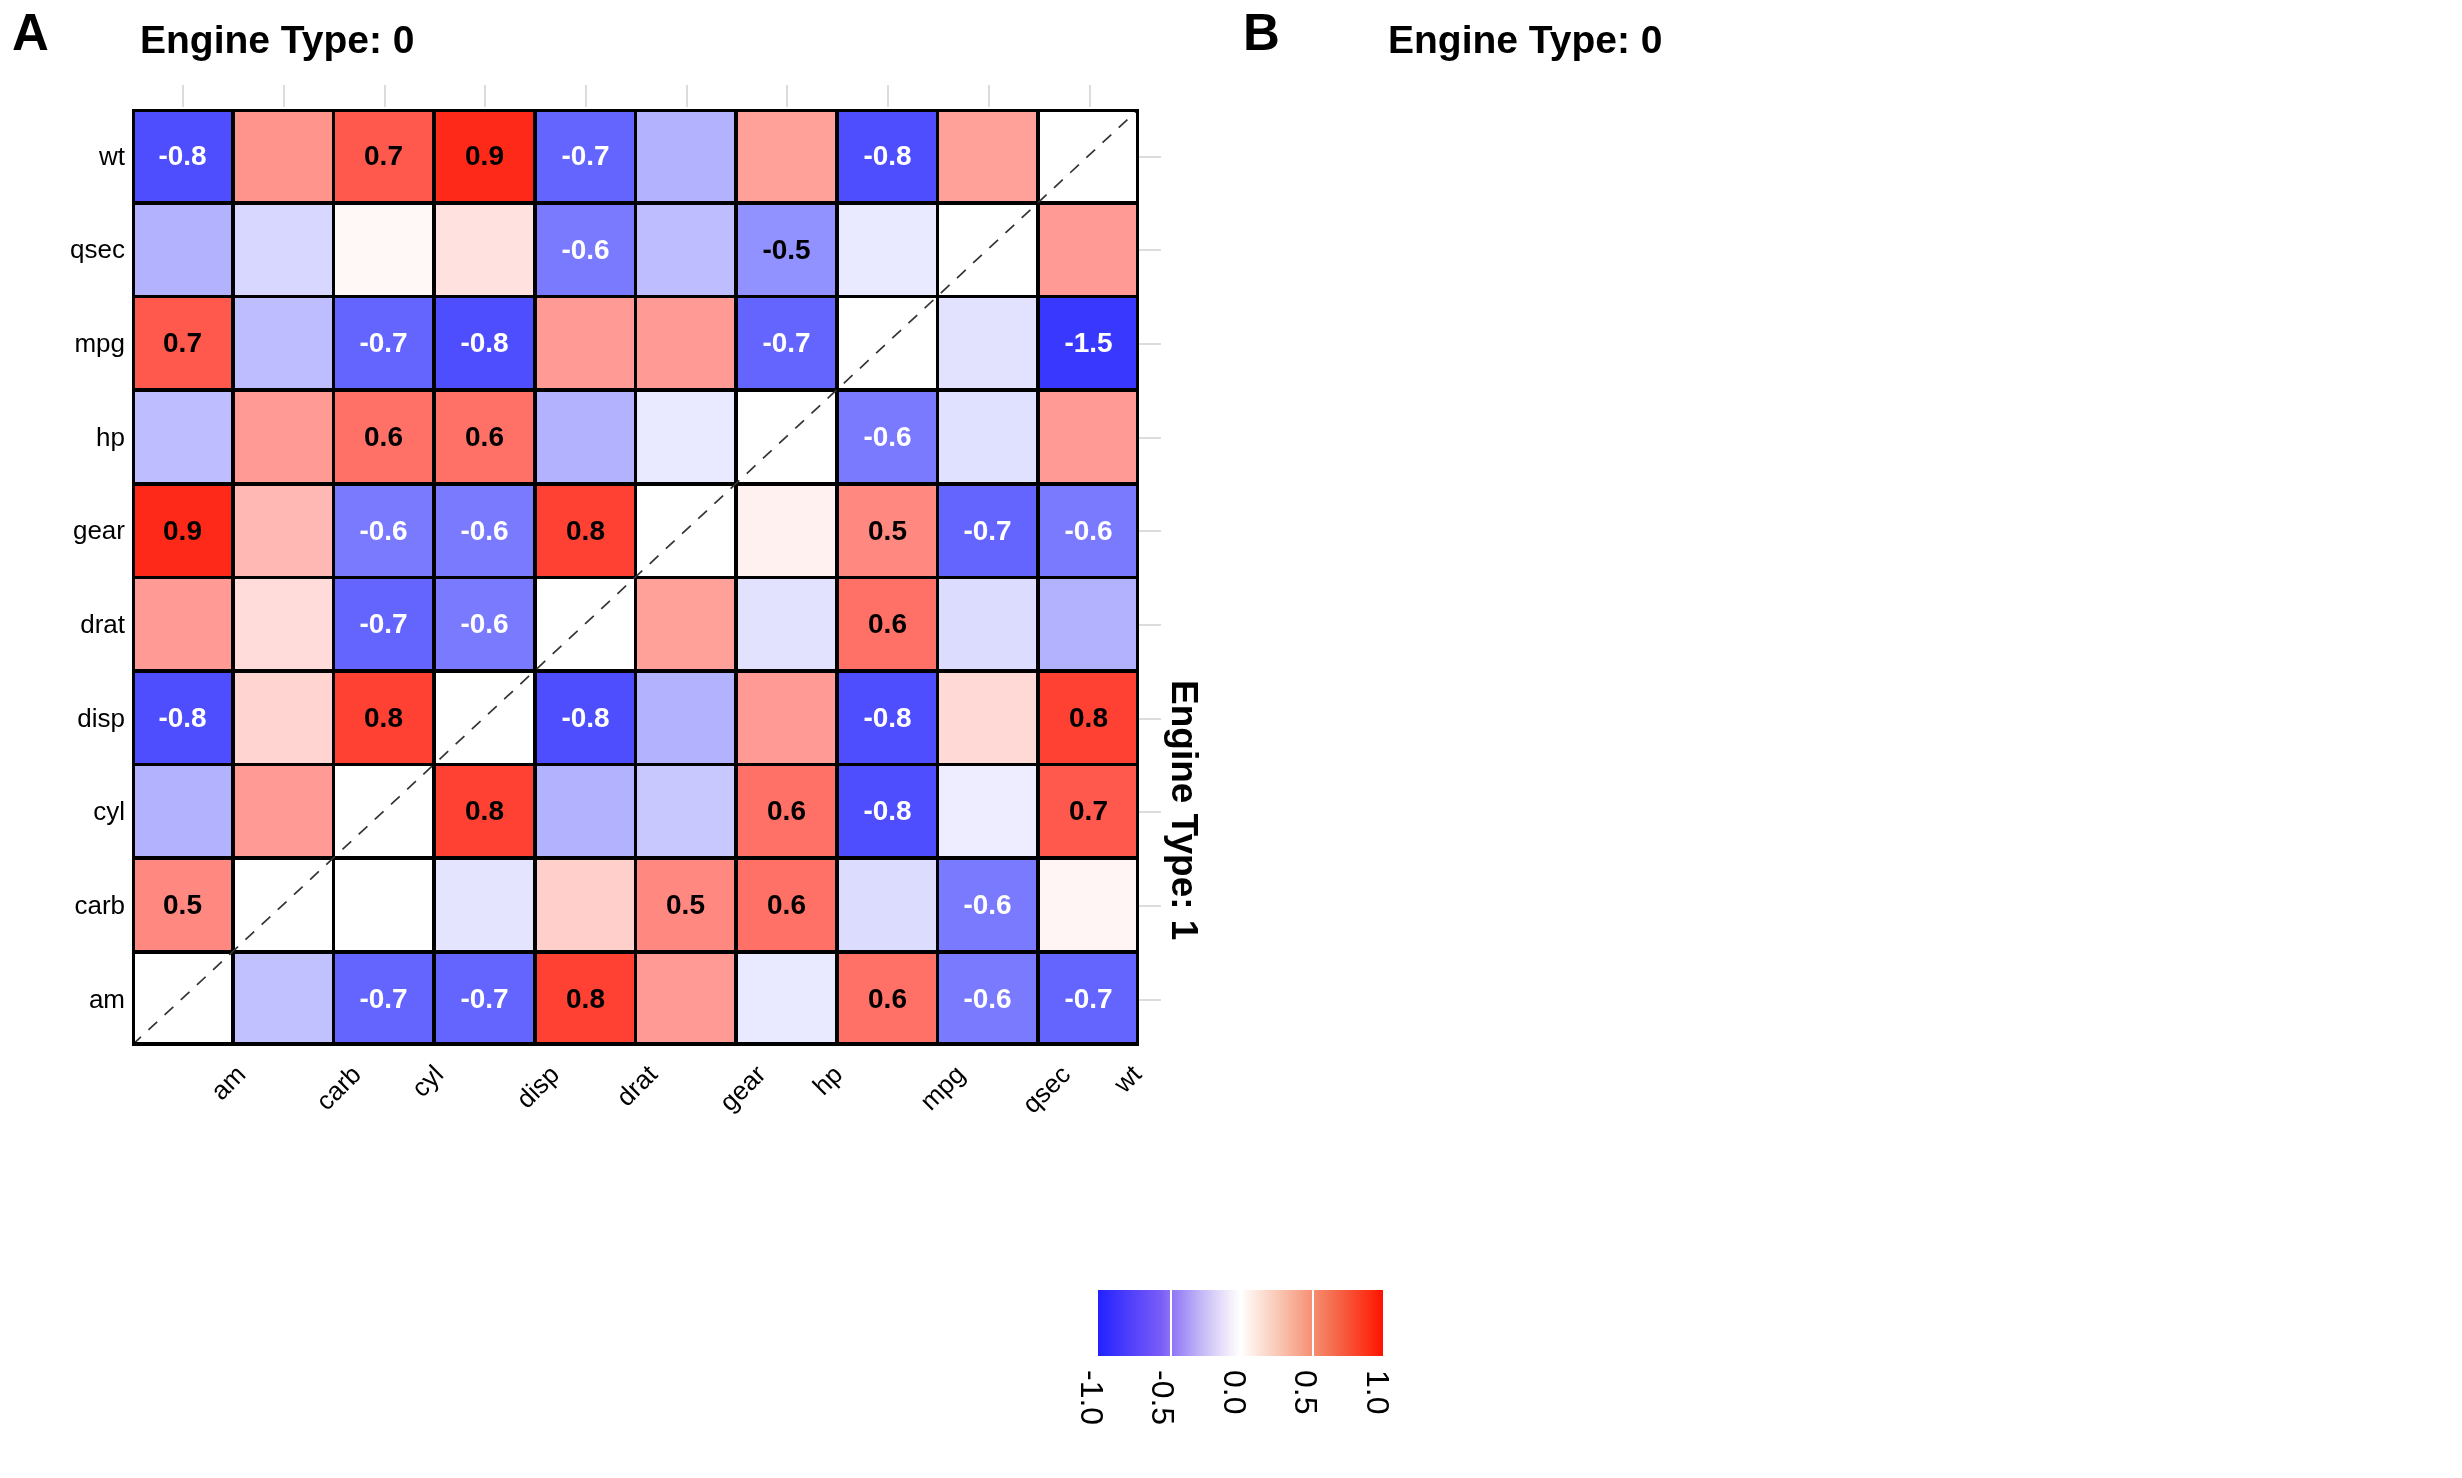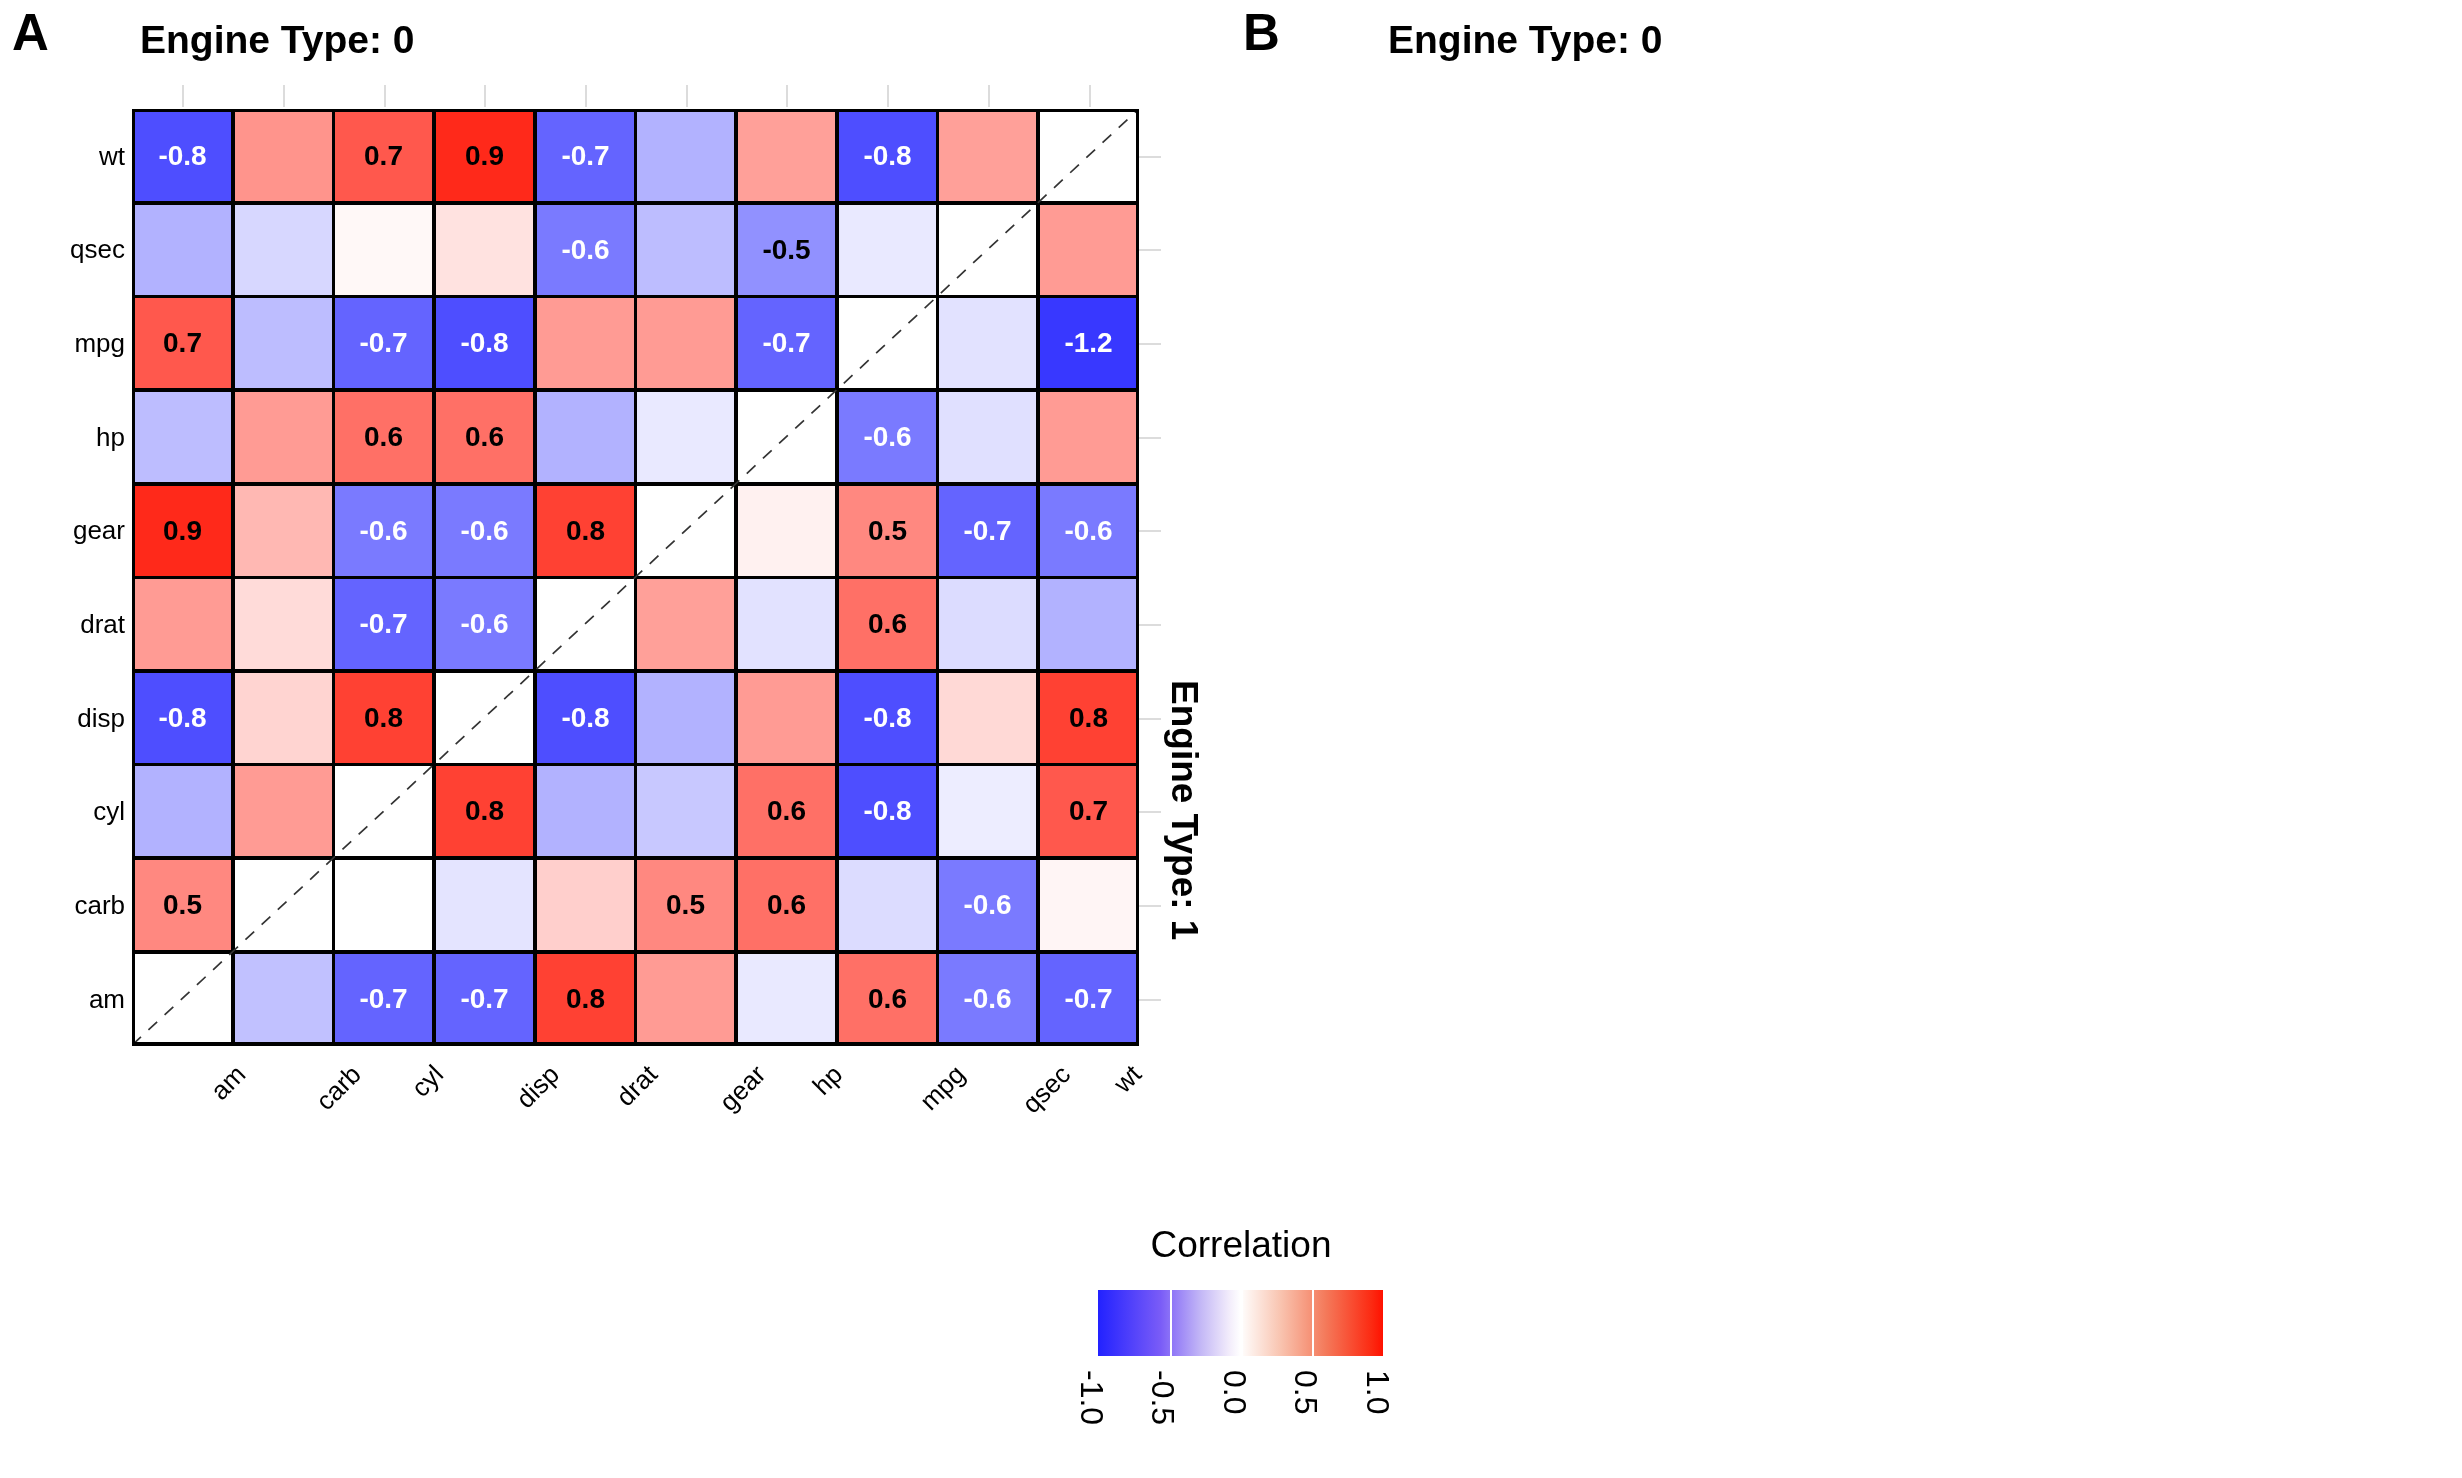--- a/index.html
+++ b/index.html
@@ -152,21 +152,21 @@
         <div class="tile-val" style="color: rgb(255, 255, 255);">-0.8</div>
       </div>
       <div class="tile" title="mpg / drat" style="left: 403px; top: 187px; width: 101px; height: 94px; background: rgb(255, 155, 148);"></div>
       <div class="tile" title="mpg / gear" style="left: 503px; top: 187px; width: 101px; height: 94px; background: rgb(255, 155, 148);"></div>
       <div class="tile" title="mpg / hp" style="left: 604px; top: 187px; width: 101px; height: 94px; background: rgb(100, 100, 255);">
         <div class="tile-val" style="color: rgb(255, 255, 255);">-0.7</div>
       </div>
       <div class="tile" title="mpg / mpg" style="left: 705px; top: 187px; width: 101px; height: 94px; background: rgb(255, 255, 255);"></div>
       <div class="tile" title="mpg / qsec" style="left: 805px; top: 187px; width: 101px; height: 94px; background: rgb(226, 226, 255);"></div>
       <div class="tile" title="mpg / wt" style="left: 906px; top: 187px; width: 101px; height: 94px; background: rgb(56, 56, 255);">
-        <div class="tile-val" style="color: rgb(255, 255, 255);">-1.2</div>
+        <div class="tile-val" style="color: rgb(255, 255, 255);">-1.5</div>
       </div>
       <div class="tile" title="hp / am" style="left: 0px; top: 281px; width: 101px; height: 94px; background: rgb(189, 189, 255);"></div>
       <div class="tile" title="hp / carb" style="left: 101px; top: 281px; width: 101px; height: 94px; background: rgb(255, 155, 148);"></div>
       <div class="tile" title="hp / cyl" style="left: 201px; top: 281px; width: 101px; height: 94px; background: rgb(255, 112, 102);">
         <div class="tile-val" style="color: rgb(0, 0, 0);">0.6</div>
       </div>
       <div class="tile" title="hp / disp" style="left: 302px; top: 281px; width: 101px; height: 94px; background: rgb(255, 112, 102);">
         <div class="tile-val" style="color: rgb(0, 0, 0);">0.6</div>
       </div>
       <div class="tile" title="hp / drat" style="left: 403px; top: 281px; width: 101px; height: 94px; background: rgb(178, 178, 255);"></div>
@@ -302,21 +302,20 @@
     </div>
 </div>
 
 <div class="panel" id="panel-b">
   <div class="panel-tag">B</div>
   <div class="panel-title">Engine Type: 0</div>
 
 </div>
 
 <div id="legend">
-  <div id="legend-title">Correlation</div>
   <div id="legend-bar"></div>
 <div class="legend-ticklabel" style="left: 56px;">-1.0</div>
     <div class="legend-tickline" style="left: 116px;"></div>
     <div class="legend-ticklabel" style="left: 127px;">-0.5</div>
     <div class="legend-tickline" style="left: 187px;"></div>
     <div class="legend-ticklabel" style="left: 199px;">0.0</div>
     <div class="legend-tickline" style="left: 258px;"></div>
     <div class="legend-ticklabel" style="left: 270px;">0.5</div>
     <div class="legend-ticklabel" style="left: 342px;">1.0</div>
   </div>

